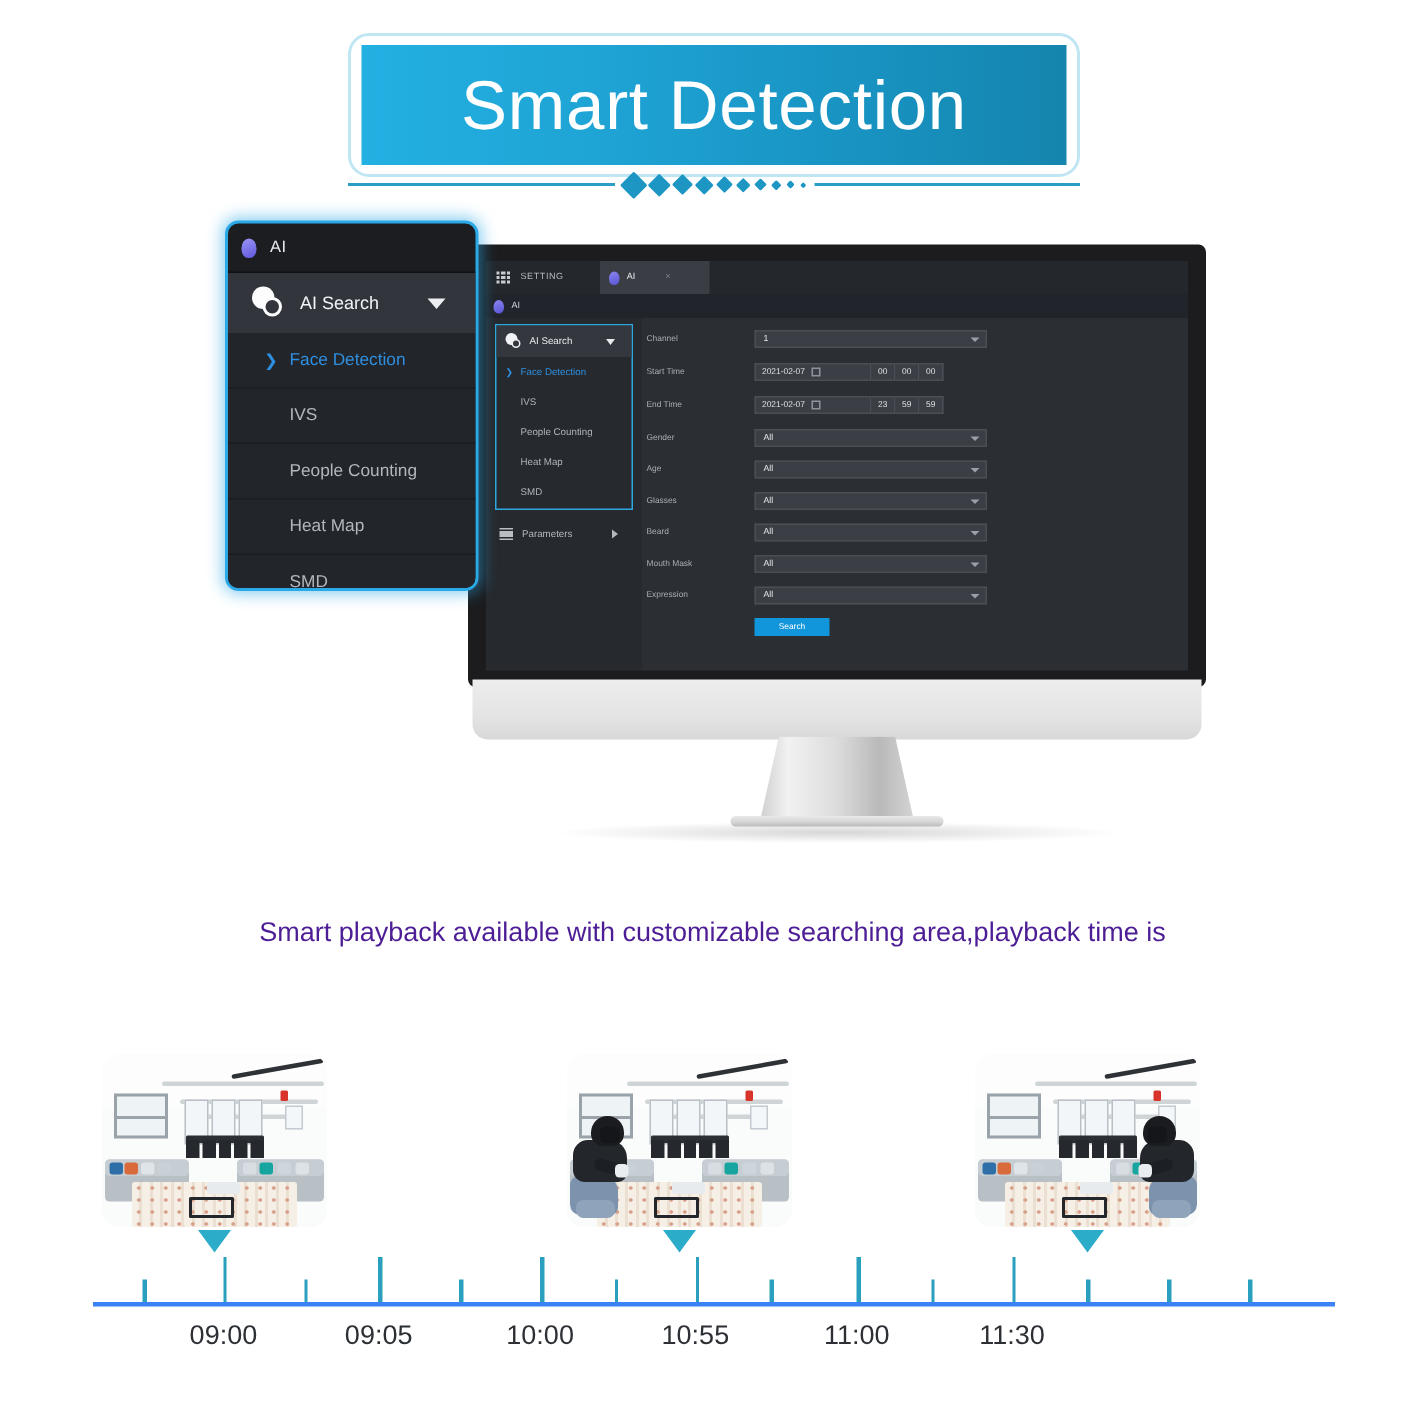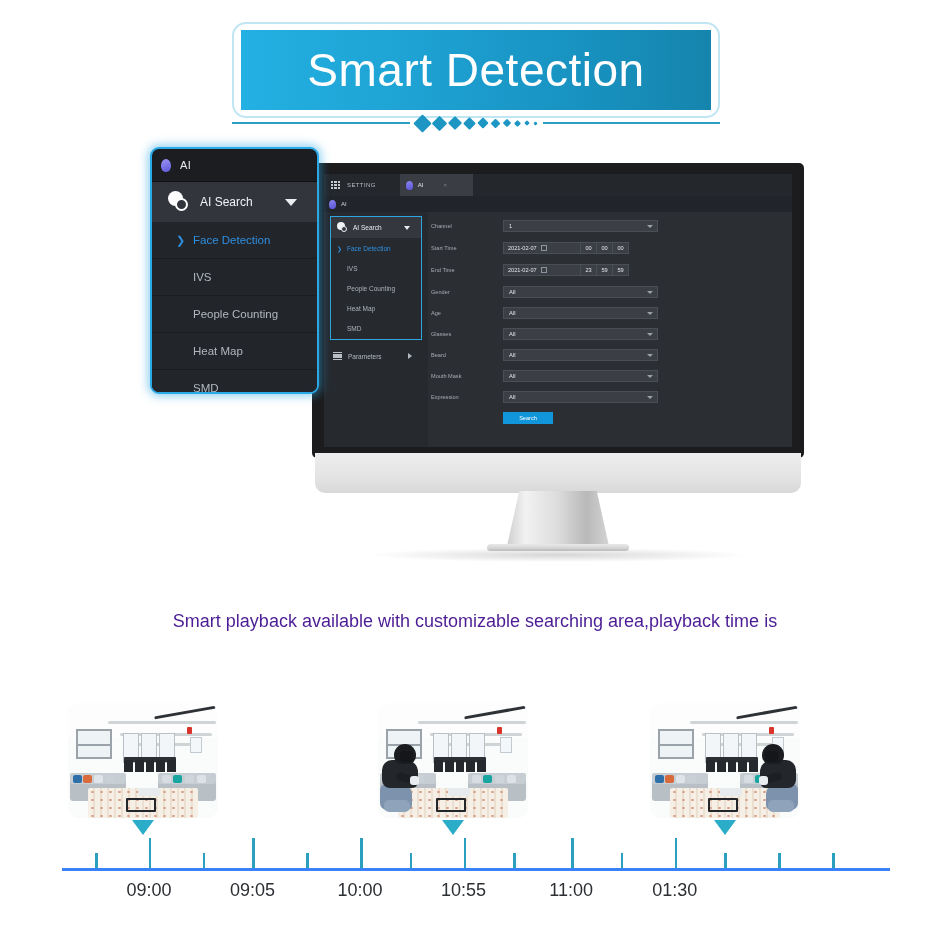--- a/index.html
+++ b/index.html
@@ -581,14 +581,14 @@
     <div class="tick major" style="left: 23%; background: rgb(43, 159, 190);"></div>
     <div class="tick major" style="left: 36%; background: rgb(43, 159, 190);"></div>
     <div class="tick major" style="left: 48.5%; background: rgb(43, 159, 190);"></div>
     <div class="tick major" style="left: 61.5%; background: rgb(43, 159, 190);"></div>
     <div class="tick major" style="left: 74%; background: rgb(43, 159, 190);"></div>
     <div class="tlabel" style="left: 10.5%;">09:00</div>
     <div class="tlabel" style="left: 23%;">09:05</div>
     <div class="tlabel" style="left: 36%;">10:00</div>
     <div class="tlabel" style="left: 48.5%;">10:55</div>
     <div class="tlabel" style="left: 61.5%;">11:00</div>
-    <div class="tlabel" style="left: 74%;">01:30</div>
+    <div class="tlabel" style="left: 74%;">11:30</div>
   </div>
 
 </body></html>

